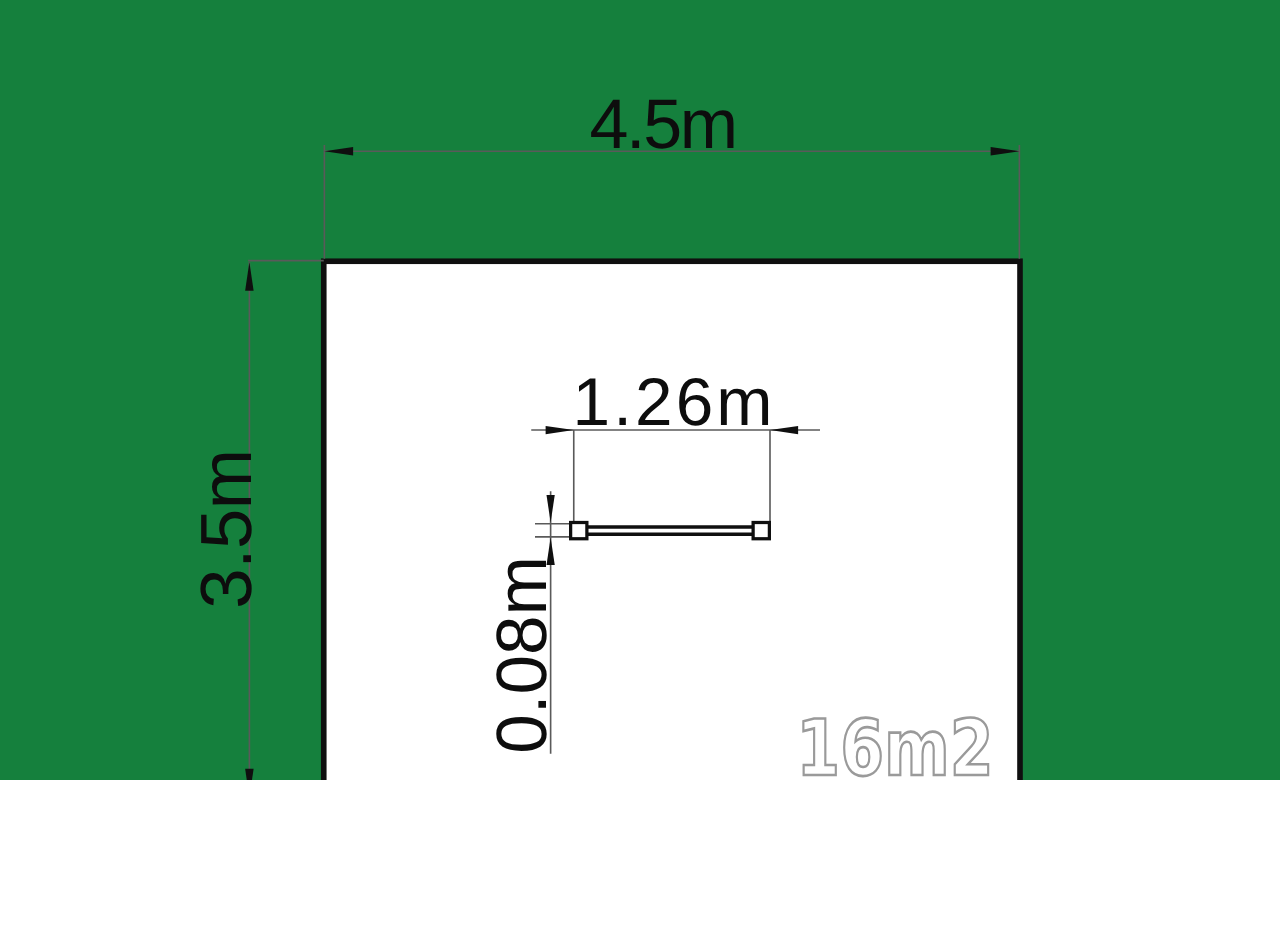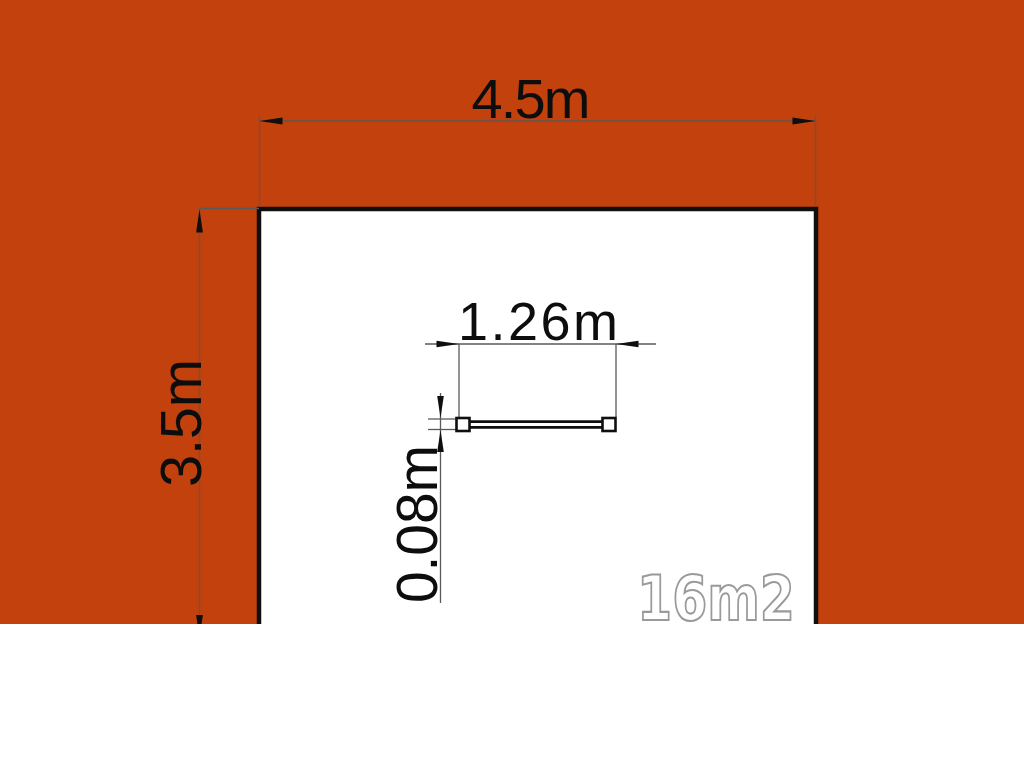--- a/index.html
+++ b/index.html
@@ -4,21 +4,21 @@
 <style>
   html, body {
     margin: 0;
     padding: 0;
     background: #ffffff;
   }
   .stage {
     position: relative;
     width: 1024px;
     height: 624px;
-    background: #c2410c;
+    background: #15803d;
     overflow: hidden;
     font-family: "Liberation Sans", sans-serif;
     text-decoration: underline;
   }
   .stage svg {
     position: absolute;
     inset: 0;
     display: block;
   }
   

